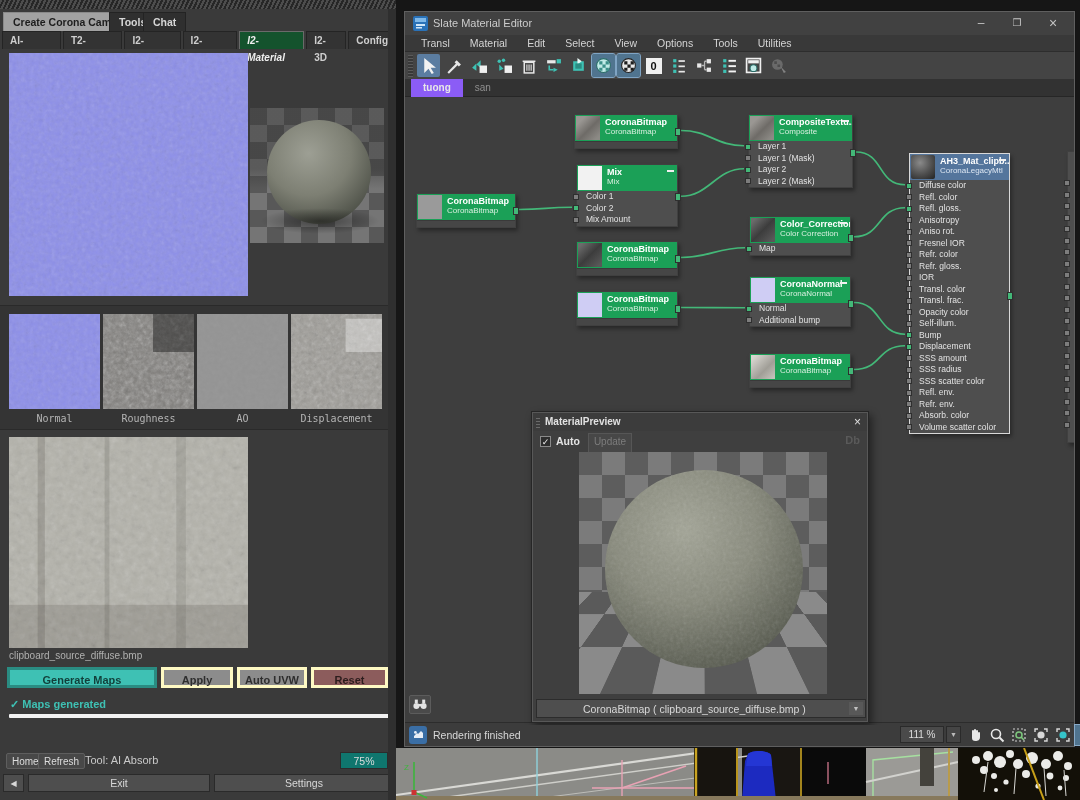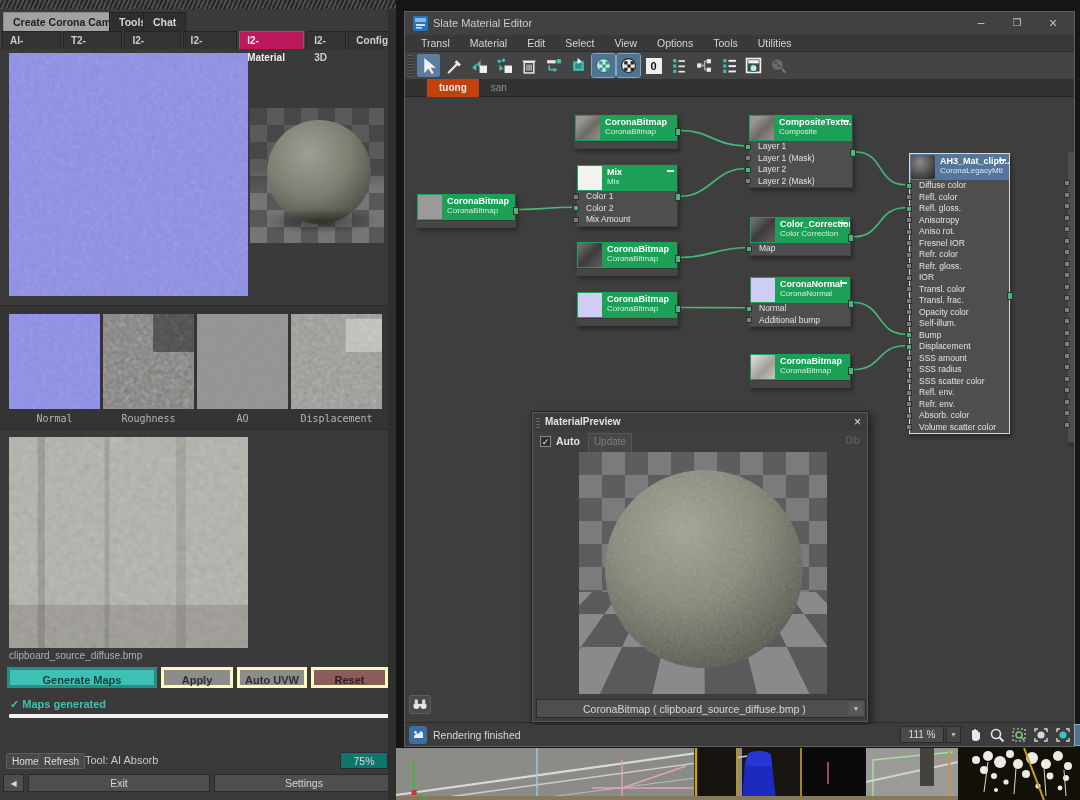--- a/index.html
+++ b/index.html
@@ -9,21 +9,21 @@
   
   #left-panel { position:absolute; left:0; top:0; width:396px; height:800px; background:#3a3a3a; }
   #left-stripe { position:absolute; left:0; top:0; width:396px; height:9px;
     background:repeating-linear-gradient(115deg,#4d4d4d 0 2px,#262626 2px 4px); }
   .ltab { position:absolute; height:19px; line-height:19px; padding:0 9px; font-size:10.5px; font-weight:bold;
     color:#d6d6d6; background:#2f2f2f; border:1px solid #232323; border-bottom:none; }
   .ltab.tooltip { background:#a2a2a2; color:#1d1d1d; border-color:#8a8a8a; }
   .tabs2 { position:absolute; left:2px; top:31px; height:18px; display:flex; gap:2px; }
   .tab2 { height:18px; line-height:17px; padding:0 7px; font-size:10px; font-weight:bold; color:#cfcfcf;
     background:#333333; border:1px solid #242424; border-bottom:none; }
-  .tab2.active { background:#be185d; border-color:#6a6a6a; color:#eeeeee; }
+  .tab2.active { background:#14532d; border-color:#6a6a6a; color:#eeeeee;font-style:italic; }
   .tex { position:absolute; overflow:hidden; }
   .tex svg { position:absolute; left:0; top:0; width:100%; height:100%; }
   .checker { background:conic-gradient(#757575 90deg,#585858 90deg 180deg,#757575 180deg 270deg,#585858 270deg);
     background-size:34px 34px; }
   .sphere { border-radius:50%; background:radial-gradient(circle at 40% 32%, #9d9f94 0%, #7d7f73 45%, #50534a 78%, #3a3d35 100%); }
   #thumb-strip { position:absolute; left:0; top:305px; width:396px; height:125px; background:#343434;
      border-top:1px solid #2a2a2a; border-bottom:1px solid #2a2a2a; }
   .thumb-label { position:absolute; top:107px; width:91px; text-align:center; font-family:"DejaVu Sans Mono", monospace;
      font-size:10px; color:#b5b5b5; }
   #filename { position:absolute; left:9px; top:650px; font-size:10px; color:#b0b0af; }
@@ -56,21 +56,21 @@
   .tbtn { width:23px; height:23px; margin:0 1px; display:flex; align-items:center; justify-content:center;
      border-radius:2px; }
   .tbtn.active { background:#5b7da1; }
   .tbtn.sel { background:#50748f; outline:1px solid #7fa4c4; }
   .tbtn.disabled { opacity:.45; }
   .tbtn .mat-id { width:16px; height:16px; background:#f0f0f0; color:#111; font-size:11px; font-weight:bold;
      text-align:center; line-height:16px; }
   #tabstrip { position:absolute; left:1px; top:68px; right:1px; height:18px; background:#323232;
      border-bottom:1px solid #262626; display:flex; padding-left:6px; }
   .vtab { height:18px; line-height:17px; padding:0 12px; font-size:10px; color:#8f8f8f; }
-  .vtab.active { background:#c2410c; color:#e8e8e8; font-weight:bold;margin-left:16px; }
+  .vtab.active { background:#8b5cf6; color:#e8e8e8; font-weight:bold; }
   
   #nodeview { position:absolute; left:1px; top:86px; right:1px; height:628px; background:#3e3e3e; overflow:hidden; }
   #wires { position:absolute; left:0; top:0; width:671px; height:628px; z-index:1; }
   .node { position:absolute; z-index:2; background:#4e4e4e; box-shadow:2px 3px 4px rgba(0,0,0,.35);
      border:1px solid #404040; }
   .node.selected { border:1px solid #d9d9d9; }
   .node-head { display:flex; height:26px; background:#1ba057; }
   .node-head.blue { background:#54759c; }
   .node-thumb { width:24px; height:24px; margin:1px; flex:none; }
   .node-titles { flex:1; overflow:hidden; padding:2px 3px 0 4px; position:relative; }

